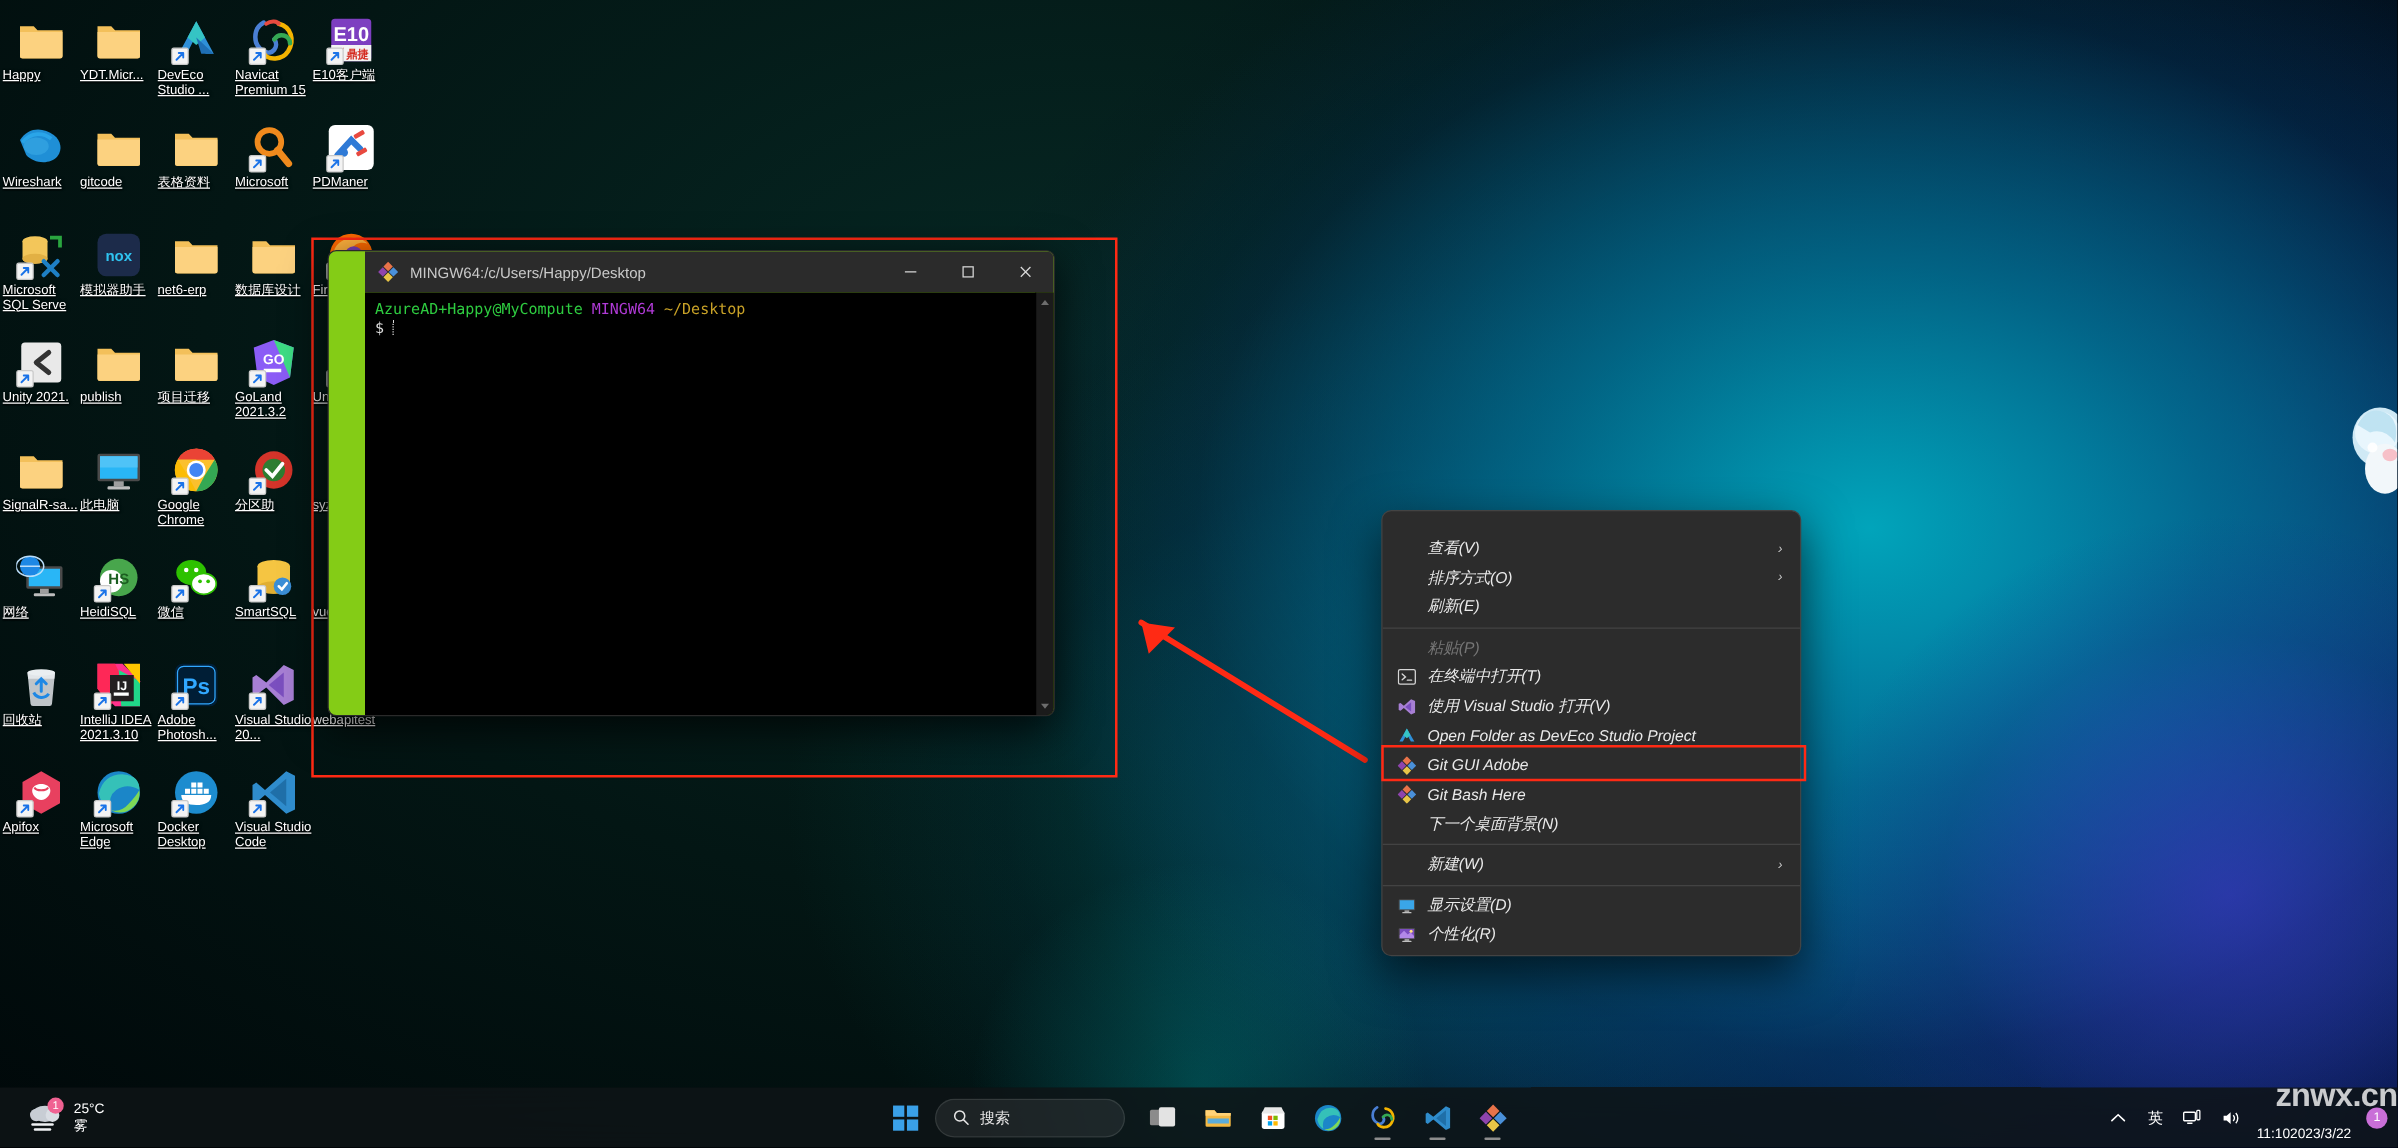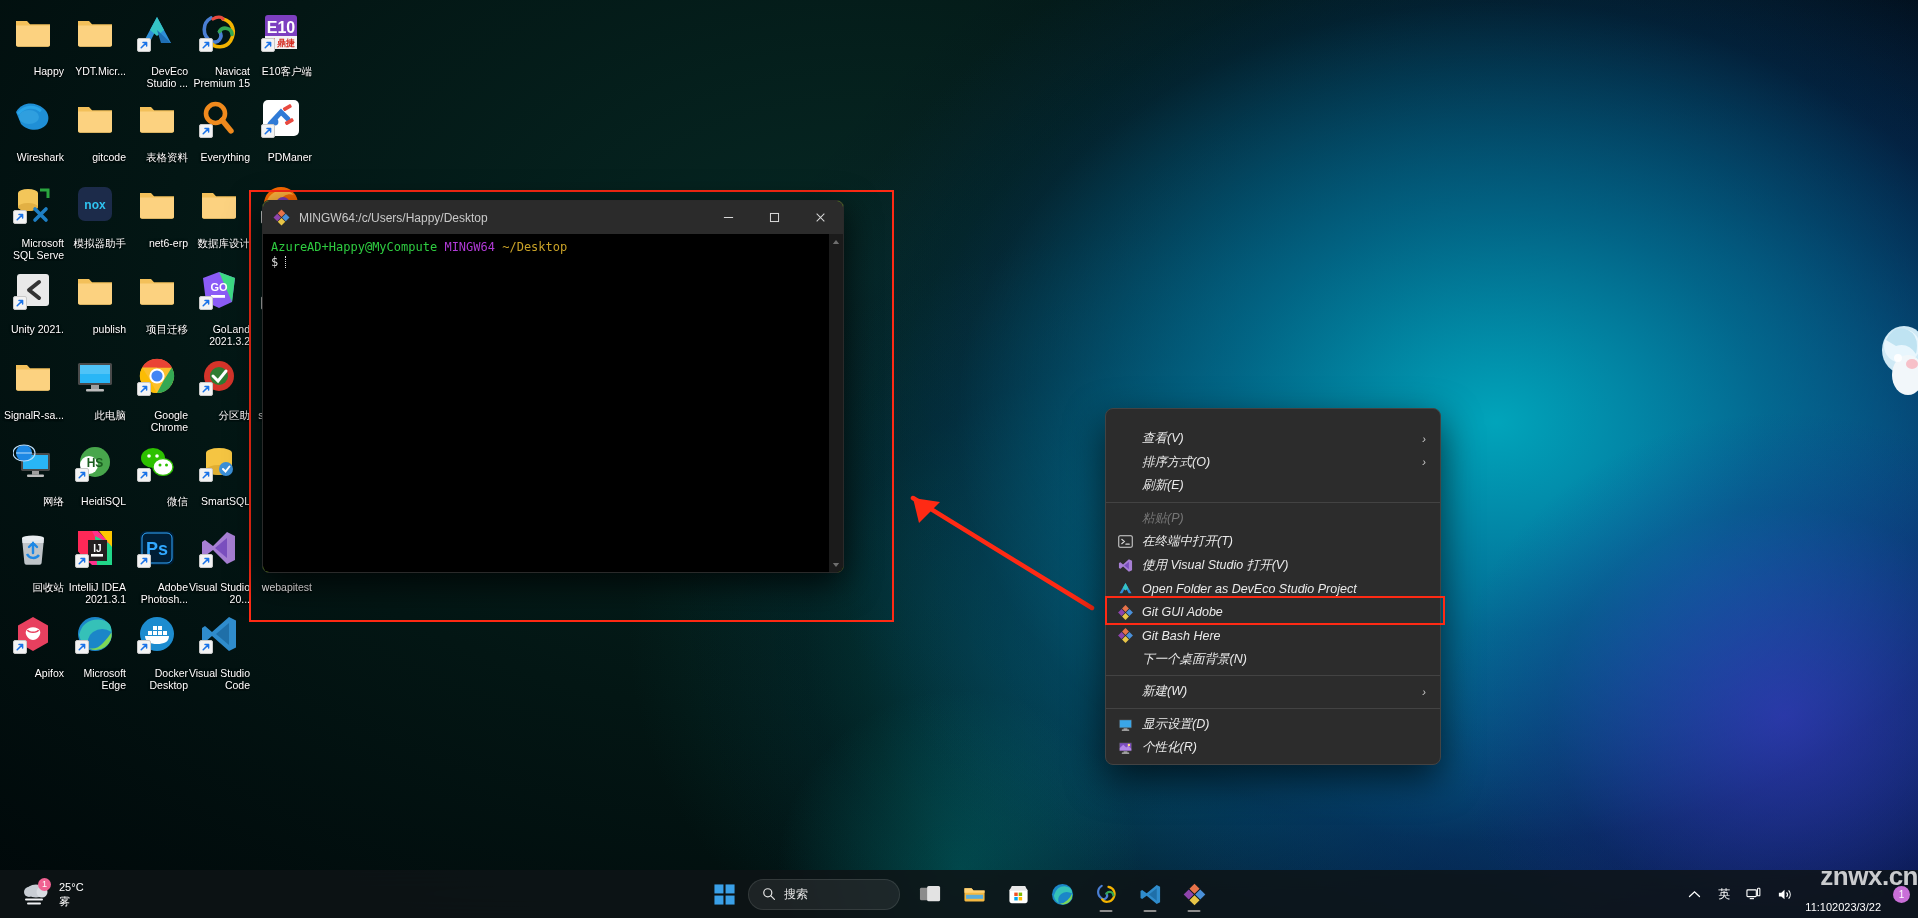--- a/index.html
+++ b/index.html
@@ -52,30 +52,31 @@
     position: relative;
   }
   .icon-art {
     width: 40px; height: 40px;
     position: relative;
     display: flex; align-items: center; justify-content: center;
     flex: 0 0 auto;
   }
   .icon-art svg { width: 40px; height: 40px; display: block; }
   .icon-label {
-    margin-top: 14px;
+    margin-top: 3px;
     font-size: 10.5px;
     line-height: 11.5px;
     color: #fff;
-    text-align: right;
+    text-align: left;
     width: 62px;
     text-shadow: 0 1px 2px rgba(0,0,0,0.95), 0 0 3px rgba(0,0,0,0.9);
     word-break: break-word;
     max-height: 24px;
     overflow: hidden;
+    text-decoration: underline;
   }
   
   .shortcut-badge {
     position: absolute;
     left: 0px; bottom: 0px;
     width: 14px; height: 14px;
     background: #f3f3f3;
     border: 1px solid #c9c9c9;
     border-radius: 2px;
     display: flex; align-items: center; justify-content: center;
@@ -86,20 +87,21 @@
   #mingw-window {
     position: absolute;
     left: 262px; top: 200px;
     width: 582px; height: 373px;
     background: #84cc16;
     border-radius: 7px;
     box-shadow: 0 10px 34px rgba(0,0,0,0.75);
     overflow: hidden;
     display: flex; flex-direction: column;
     border: 1px solid #2a2a2a;
+    padding-left: 29px;
   }
   #mingw-titlebar {
     height: 33px;
     background: #2b2b2b;
     display: flex; align-items: center;
     flex: 0 0 auto;
     padding-left: 10px;
   }
   #mingw-titlebar .tb-icon { width: 17px; height: 17px; margin-right: 9px; flex:0 0 auto;}
   #mingw-title-text {
@@ -431,21 +433,21 @@
         <svg viewBox="0 0 40 40">
           <circle cx="16.5" cy="15.5" r="9.5" stroke="#f08a1d" stroke-width="4.6" fill="none"></circle>
           <path d="M23 22 L32 33" stroke="#f08a1d" stroke-width="5.4" stroke-linecap="round"></path>
         </svg>
         <div class="shortcut-badge">
           <svg viewBox="0 0 10 10">
             <path d="M2.2 7.8 L7.4 2.6 M4 2.4 h3.6 v3.6" stroke="#1a73e8" stroke-width="1.5" fill="none" stroke-linecap="round" stroke-linejoin="round"></path>
           </svg>
         </div>
       </div>
-      <div class="icon-label">Everything</div>
+      <div class="icon-label">Microsoft</div>
     </div>
     <div class="desk-icon">
       <div class="icon-art">
         <svg viewBox="0 0 40 40">
           <rect x="2" y="2" width="36" height="36" rx="5" fill="#ffffff"></rect>
           <path d="M9 26 L20 14 L27 21" stroke="#2f7ad6" stroke-width="5" fill="none" stroke-linecap="round"></path>
           <rect x="22" y="8" width="9" height="3.6" rx="1" fill="#e8493f" transform="rotate(-30 26 10)"></rect>
           <rect x="24" y="22" width="9" height="3.6" rx="1" fill="#e8493f" transform="rotate(-30 28 24)"></rect>
           <circle cx="14" cy="24" r="3.4" fill="#2f7ad6"></circle>
         </svg>
@@ -739,21 +741,21 @@
           <rect x="13" y="12" width="19" height="21" fill="#231f20"></rect>
           <text x="22.5" y="24" font-size="10" font-weight="bold" fill="#ffffff" text-anchor="middle" font-family="Liberation Sans">IJ</text>
           <rect x="16" y="26" width="12" height="2.6" fill="#ffffff"></rect>
         </svg>
         <div class="shortcut-badge">
           <svg viewBox="0 0 10 10">
             <path d="M2.2 7.8 L7.4 2.6 M4 2.4 h3.6 v3.6" stroke="#1a73e8" stroke-width="1.5" fill="none" stroke-linecap="round" stroke-linejoin="round"></path>
           </svg>
         </div>
       </div>
-      <div class="icon-label">IntelliJ IDEA 2021.3.1</div>
+      <div class="icon-label">IntelliJ IDEA 2021.3.10</div>
     </div>
     <div class="desk-icon">
       <div class="icon-art">
         <svg viewBox="0 0 40 40">
           <rect x="3" y="3" width="34" height="34" rx="6" fill="#001e36"></rect>
           <rect x="5" y="5" width="30" height="30" rx="5" fill="none" stroke="#31a8ff" stroke-width="1"></rect>
           <text x="20" y="27" font-size="18" font-weight="bold" fill="#31a8ff" text-anchor="middle" font-family="Liberation Sans">Ps</text>
         </svg>
         <div class="shortcut-badge">
           <svg viewBox="0 0 10 10">

